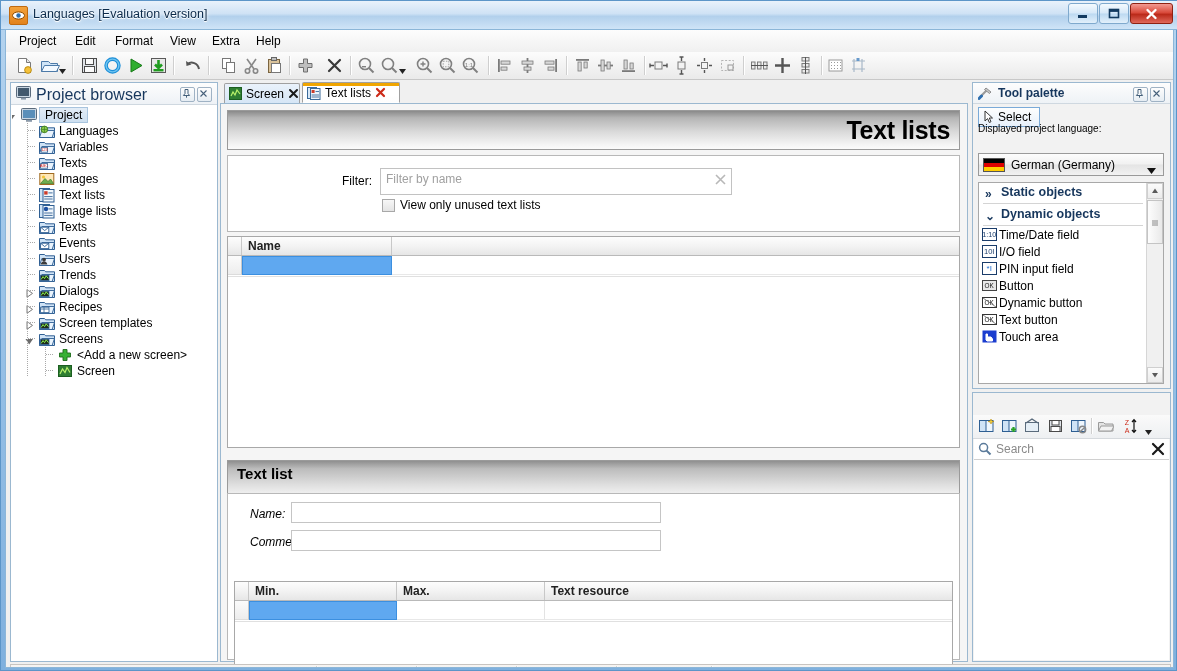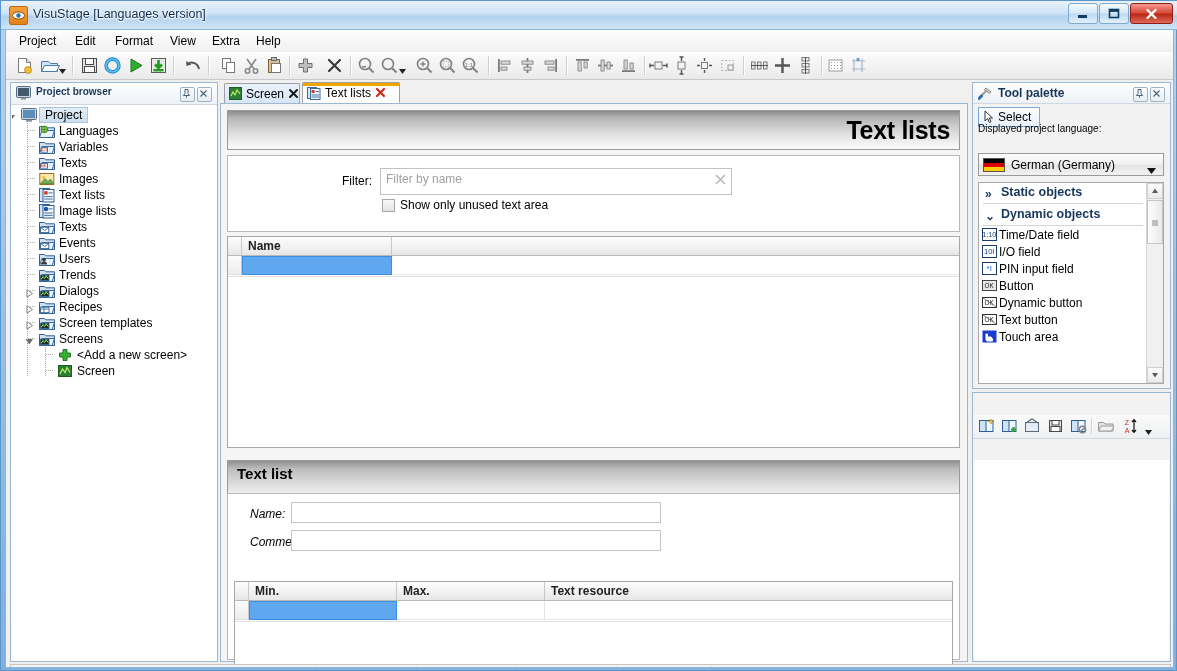--- a/index.html
+++ b/index.html
@@ -77,21 +77,21 @@
   
   #left-panel{
     position:absolute;left:4px;top:52px;width:208px;height:580px;
     background:#fff;border:1px solid #9bb8d0;box-sizing:border-box;
   }
   #pb-header{
     position:absolute;left:0;top:0;width:206px;height:21px;
     background:linear-gradient(180deg,#fdfdfd,#eef2f6);
     border-bottom:1px solid #cfd8e0;
   }
-  #pb-header .ph-title{position:absolute;left:25px;top:3px;font-size:10px;font-weight:bold;color:#16365c;}
+  #pb-header .ph-title{position:absolute;left:25px;top:3px;font-size:16px;font-weight:normal;color:#16365c;}
   .panel-btn{position:absolute;top:4px;width:13px;height:13px;border:1px solid #9fb2c4;border-radius:2px;background:linear-gradient(180deg,#fdfdfd,#e6edf3);}
   #tree{
     position:absolute;left:1px;top:22px;width:204px;height:555px;overflow:hidden;
     background:#fff;
   }
   .tnode{position:absolute;height:16px;white-space:nowrap;}
   .tnode .tlabel{position:absolute;left:21px;top:1px;font-size:12px;color:#000;line-height:14px;}
   .tnode .ticon{position:absolute;left:1px;top:0px;width:16px;height:16px;}
   .expander{position:absolute;width:9px;height:9px;}
   .dotline{position:absolute;background-image:none;}
@@ -274,21 +274,21 @@
 
 <div id="window">
 
   <div id="titlebar">
     <div id="title-icon">
       <svg width="13" height="13" viewBox="0 0 13 13">
         <ellipse cx="6.5" cy="6.5" rx="6" ry="3.6" fill="#fff" stroke="#8a4a00" stroke-width="1"></ellipse>
         <circle cx="6.5" cy="6.5" r="2.2" fill="#2a6fb0"></circle>
       </svg>
     </div>
-    <div id="title-text">VisuStage [Languages version]</div>
+    <div id="title-text">Languages [Evaluation version]</div>
 
     <div class="winbtn" id="btn-min">
       <svg width="12" height="10" viewBox="0 0 12 10">
           <rect x="1" y="6" width="9" height="3" fill="#123a60"></rect>
         </svg>
     </div>
     <div class="winbtn" id="btn-max">
       <svg width="12" height="11" viewBox="0 0 12 11">
         <rect x="1.5" y="1.5" width="9" height="8" fill="none" stroke="#123a60" stroke-width="1.6"></rect>
         <rect x="1.5" y="1.5" width="9" height="2.4" fill="#123a60"></rect>
@@ -827,21 +827,21 @@
           <div id="filter-label">Filter:</div>
           <div id="filter-input">
             <div class="ph">Filter by name</div>
             <div id="filter-clear">
               <svg width="15" height="15" viewBox="0 0 15 15">
                   <path d="M3 3 L12 12 M12 3 L3 12" stroke="#b8b8b8" stroke-width="1.6"></path>
                 </svg>
             </div>
           </div>
           <div id="chk-unused"></div>
-          <div id="chk-unused-label">Show only unused text area</div>
+          <div id="chk-unused-label">View only unused text lists</div>
         </div>
 
         <div id="list-grid">
           <div class="grid-head" style="width:731px">
             <div class="gh-cell" style="left:0;width:14px;border-right:1px solid #c8c8c8;"></div>
             <div class="gh-cell" style="left:14px;width:150px">Name</div>
           </div>
           <div class="grid-row" style="top:19px;width:731px">
             <div class="gr-handle"></div>
             <div class="gr-cell-sel" style="left:14px;width:150px"></div>
@@ -1116,20 +1116,34 @@
               <path d="M11 2 v12 M9 4 L11 1.6 L13 4 M9 12 L11 14.4 L13 12" stroke="#111" stroke-width="1.2" fill="none"></path>
             </svg>
           </div>
           <div class="tb-arrow" style="left:172px;top:9px">
             <svg width="7" height="5" viewBox="0 0 7 5">
                 <path d="M0 0 L7 0 L3.5 5 z" fill="#222"></path>
               </svg>
           </div>
         </div>
 
+        <div id="lib-search">
+          <span style="position:absolute;left:4px;top:3px;width:14px;height:14px">
+            <svg width="14" height="14" viewBox="0 0 14 14">
+              <circle cx="5.6" cy="5.6" r="4" fill="none" stroke="#5a7a9a" stroke-width="1.5"></circle>
+              <path d="M8.6 8.6 L12.5 12.5" stroke="#5a7a9a" stroke-width="2"></path>
+            </svg>
+          </span>
+          <span class="sph">Search</span>
+          <span style="position:absolute;right:4px;top:3px;width:14px;height:14px">
+            <svg width="14" height="14" viewBox="0 0 14 14">
+                <path d="M2 2 L12 12 M12 2 L2 12" stroke="#1a1a1a" stroke-width="2.2" stroke-linecap="round"></path>
+              </svg>
+          </span>
+        </div>
 
         <div id="lib-body"></div>
       </div>
     </div>
 
     <div id="statusbar">
       <div class="sb-sep" style="left:305px"></div>
 
       <div class="sb-sep" style="left:405px"></div>
 

